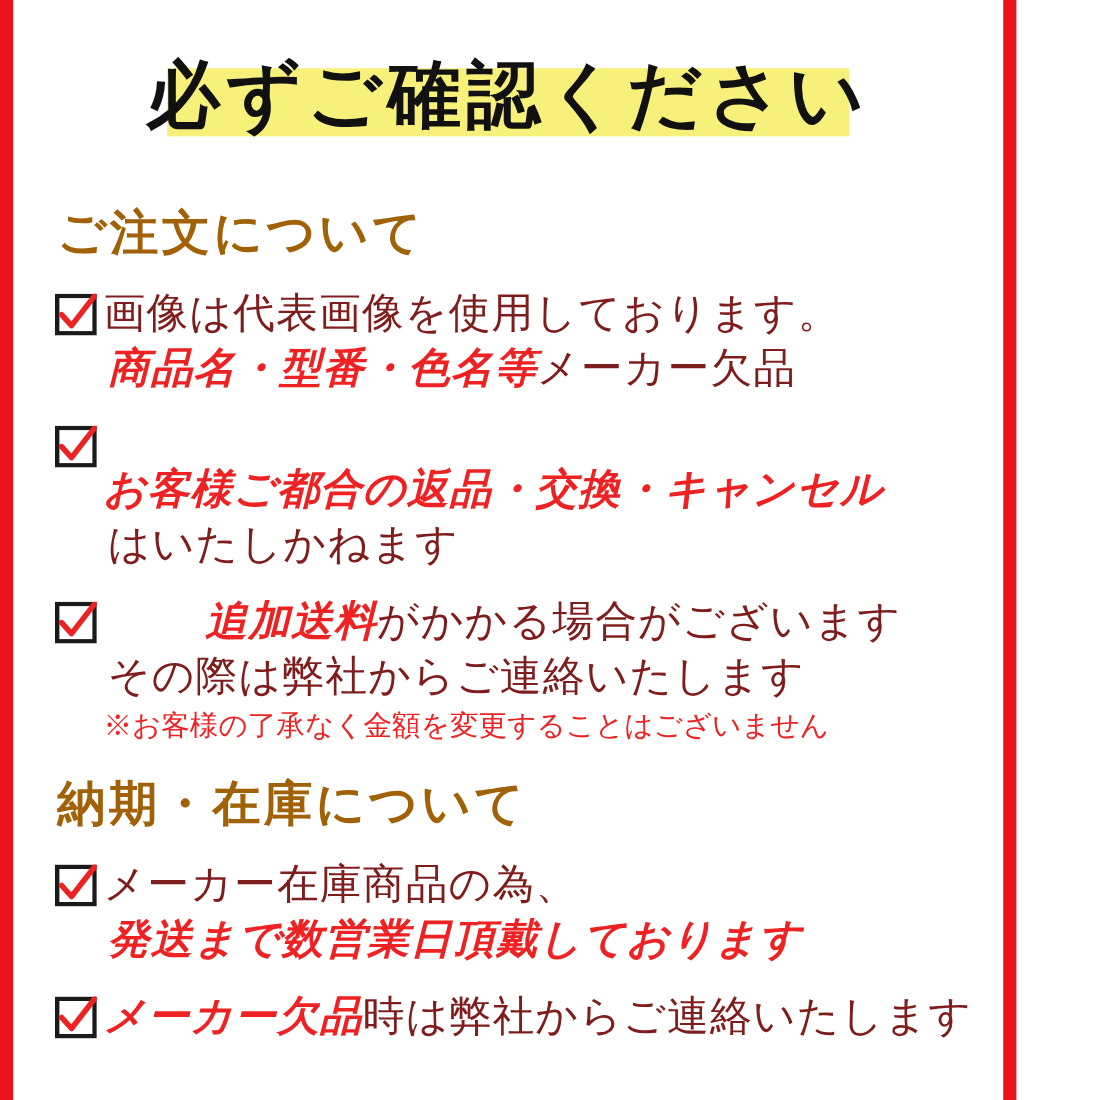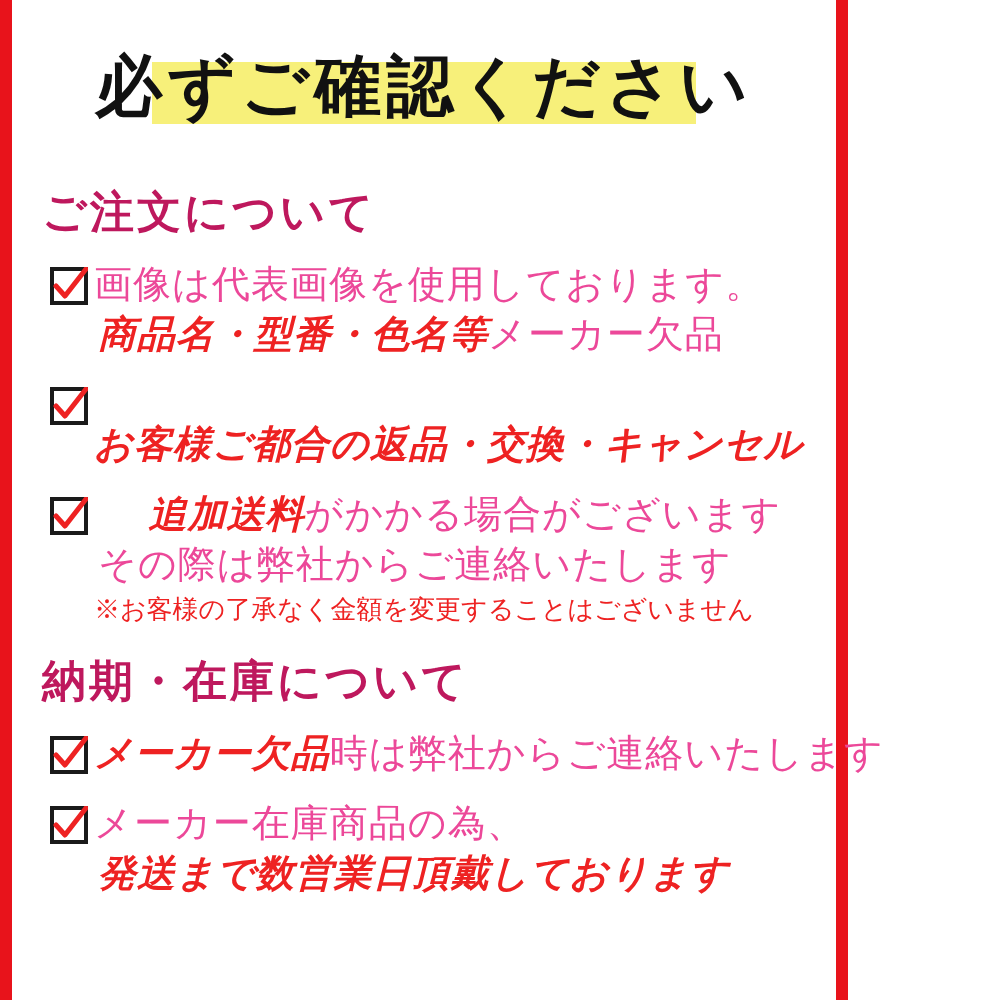--- a/index.html
+++ b/index.html
@@ -9,21 +9,21 @@
   body {
     width: 1000px;
     height: 1000px;
     background: #ffffff;
     font-family: "Liberation Sans", "DejaVu Sans", sans-serif;
     overflow: hidden;
   }
 
   .page {
     position: relative;
-    width: 848px;
+    width: 924px;
     height: 1000px;
     box-sizing: border-box;
     background: #ffffff;
   }
 
   
   .edge {
     position: absolute;
     top: 0;
     bottom: 0;
@@ -68,22 +68,22 @@
     white-space: nowrap;
   }
 
   
   .section-heading {
     font-family: "DejaVu Serif", "Liberation Serif", serif;
     font-weight: bold;
     font-size: 44px;
     line-height: 1.2;
     letter-spacing: 3px;
-    color: #be185d;
-    margin-left: 30px;
+    color: #a16207;
+    margin-left: 40px;
   }
   .sec1-heading { margin-top: 44px; }
   .sec2-heading { margin-top: 26px; }
 
   
   .item {
     display: flex;
     align-items: flex-start;
     margin-left: 38px;
     margin-top: 20px;
@@ -107,21 +107,21 @@
     letter-spacing: 1px;
     color: #1a1a1a;
     white-space: nowrap;
   }
   .line.red, .rd {
     color: #ee2222;
     font-weight: bold;
     font-style: italic;
   }
   .line.blk, .bk {
-    color: #ec4899;
+    color: #7f1d1d;
     font-weight: normal;
   }
   .line.indent { margin-left: 4px; }
   .note {
     font-family: Liberation Serif, serif;
     font-size: 26px;
     line-height: 38px;
     color: #ee2222;
     letter-spacing: 0px;
     white-space: nowrap;
@@ -162,20 +162,21 @@
 
     <div class="item">
       <span class="check-icon">
         <svg width="38" height="38" viewBox="0 0 38 38" aria-hidden="true">
           <rect x="2" y="2" width="34" height="34" fill="none" stroke="#1a1a1a" stroke-width="4"></rect>
           <path d="M6 19 L15 29 L36 2" fill="none" stroke="#ee2222" stroke-width="5" stroke-linecap="round" stroke-linejoin="round"></path>
         </svg>
       </span>
       <span class="lines">
         <span class="line red" style="display:block;margin-top:40px;">お客様ご都合の返品・交換・キャンセル</span>
+        <span class="line blk indent" style="display:block;">はいたしかねます</span>
       </span>
     </div>
 
     <div class="item">
       <span class="check-icon">
         <svg width="38" height="38" viewBox="0 0 38 38" aria-hidden="true">
           <rect x="2" y="2" width="34" height="34" fill="none" stroke="#1a1a1a" stroke-width="4"></rect>
           <path d="M6 19 L15 29 L36 2" fill="none" stroke="#ee2222" stroke-width="5" stroke-linecap="round" stroke-linejoin="round"></path>
         </svg>
       </span>
@@ -191,33 +192,33 @@
     <div class="section-heading sec2-heading">納期・在庫について</div>
 
     <div class="item">
       <span class="check-icon">
         <svg width="38" height="38" viewBox="0 0 38 38" aria-hidden="true">
           <rect x="2" y="2" width="34" height="34" fill="none" stroke="#1a1a1a" stroke-width="4"></rect>
           <path d="M6 19 L15 29 L36 2" fill="none" stroke="#ee2222" stroke-width="5" stroke-linecap="round" stroke-linejoin="round"></path>
         </svg>
       </span>
       <span class="lines">
+        <span class="line blk" style="display:block;">メーカー在庫商品の為、</span>
+        <span class="line red indent" style="display:block;">発送まで数営業日頂戴しております</span>
+      </span>
+    </div>
+
+    <div class="item">
+      <span class="check-icon">
+        <svg width="38" height="38" viewBox="0 0 38 38" aria-hidden="true">
+          <rect x="2" y="2" width="34" height="34" fill="none" stroke="#1a1a1a" stroke-width="4"></rect>
+          <path d="M6 19 L15 29 L36 2" fill="none" stroke="#ee2222" stroke-width="5" stroke-linecap="round" stroke-linejoin="round"></path>
+        </svg>
+      </span>
+      <span class="lines">
         <span class="line" style="display:block;">
           <span class="rd">メーカー欠品</span><span class="bk">時は弊社からご連絡いたします</span>
         </span>
       </span>
     </div>
 
-    <div class="item">
-      <span class="check-icon">
-        <svg width="38" height="38" viewBox="0 0 38 38" aria-hidden="true">
-          <rect x="2" y="2" width="34" height="34" fill="none" stroke="#1a1a1a" stroke-width="4"></rect>
-          <path d="M6 19 L15 29 L36 2" fill="none" stroke="#ee2222" stroke-width="5" stroke-linecap="round" stroke-linejoin="round"></path>
-        </svg>
-      </span>
-      <span class="lines">
-        <span class="line blk" style="display:block;">メーカー在庫商品の為、</span>
-        <span class="line red indent" style="display:block;">発送まで数営業日頂戴しております</span>
-      </span>
-    </div>
-
   </div>
 </div>
 
 </body></html>

